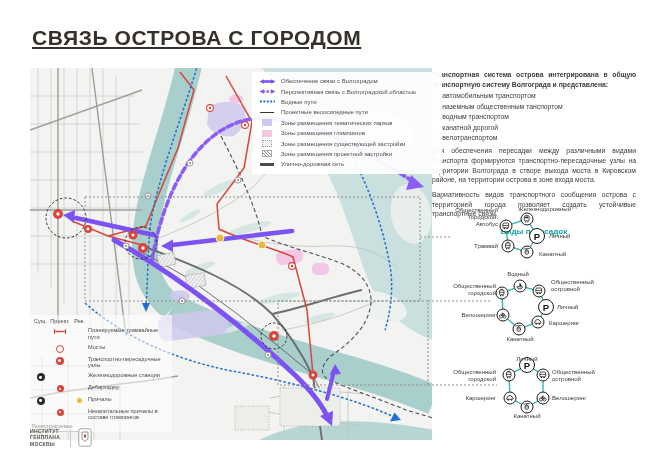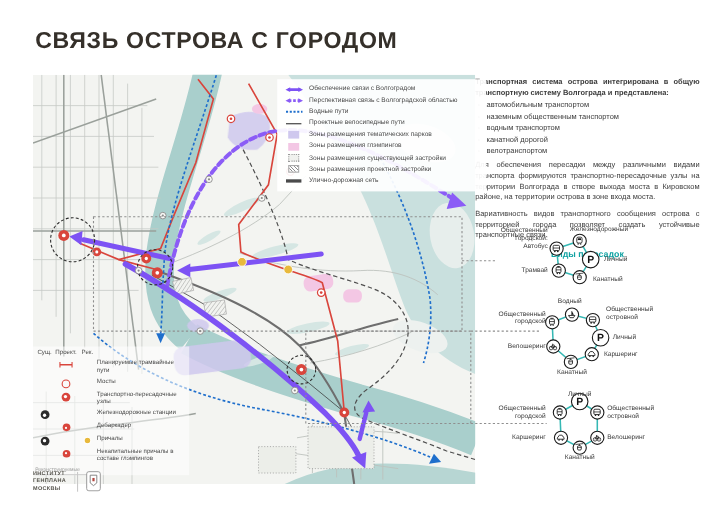--- a/index.html
+++ b/index.html
@@ -1,19 +1,19 @@
 <!DOCTYPE html>
 <html><head>
 <meta charset="utf-8">
 <style>
   html,body{margin:0;padding:0;background:#fff;}
   .page{position:relative;width:650px;height:459px;background:#ffffff;overflow:hidden;
         font-family:"Liberation Sans",sans-serif;color:#3a3a3a;}
   .title{position:absolute;left:32px;top:26px;font-size:21px;font-weight:bold;
-         color:#35302a;letter-spacing:.6px;white-space:nowrap;}
+         color:#35302a;letter-spacing:.6px;white-space:nowrap;text-decoration:underline;}
   .map{position:absolute;left:30px;top:68px;width:402px;height:372px;z-index:1;}
   .overlay{position:absolute;left:0;top:0;width:650px;height:459px;z-index:5;pointer-events:none;}
 
   
   .map-legend{position:absolute;left:252px;top:72px;width:180px;z-index:4;
               background:rgba(255,255,255,.93);padding:4px 4px 4px 6px;}
   .ml-row{display:flex;align-items:center;height:10.4px;}
   .ml-swatch{width:18px;height:9px;margin-right:5px;flex:none;display:flex;align-items:center;justify-content:center;}
   .ml-label{font-size:6px;color:#4a4a4a;white-space:nowrap;}
   .sw-park{width:10px;height:7px;background:#cfc8ee;}

